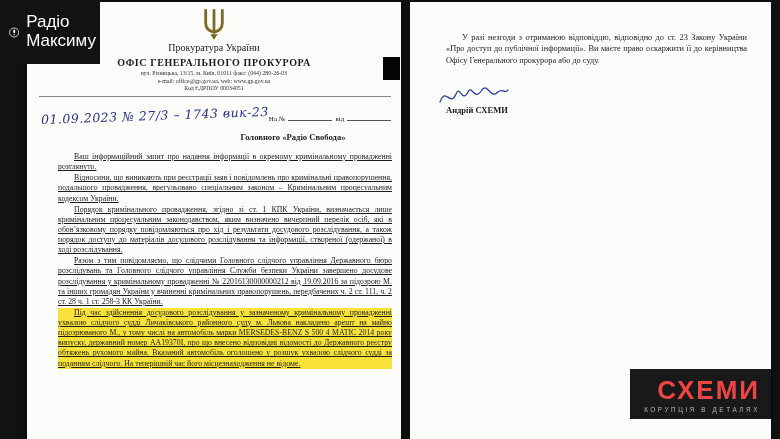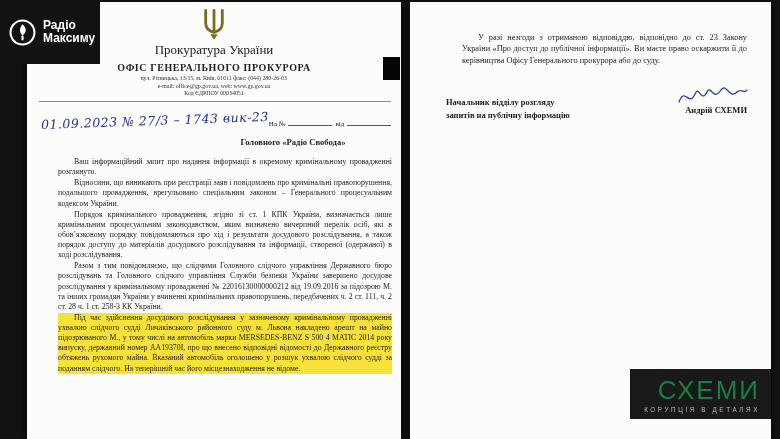--- a/index.html
+++ b/index.html
@@ -16,21 +16,21 @@
     background:#fcfcfa;
     box-shadow:0 0 8px rgba(0,0,0,.7);
     box-sizing:border-box;
   }
   #pageLeft  { left:27px;  top:2px; width:374px; height:437px; }
   #pageRight { left:410px; top:2px; width:361px; height:437px; }
 
   
   .lp-header { text-align:center; padding-top:5px; }
   .trident { display:block; margin:0 auto; }
-  .org-small { font-size:13px; margin-top:1px; }
+  .org-small { font-size:10px; margin-top:1px; }
   .org-main  { font-size:10px; font-weight:bold; letter-spacing:.6px; margin-top:4px; }
   .addr { font-size:5.9px; line-height:1.28; color:#333; margin-top:2px; }
   .header-rule { border:none; border-top:1px solid #888; margin:3px 10px 0 12px; }
 
   .ref-row {
     display:flex; justify-content:space-between; align-items:flex-end;
     padding:4px 12px 0 14px; height:22px;
   }
   .handwritten {
     font-family:"DejaVu Serif", serif;
@@ -49,57 +49,57 @@
   .addressee {
     margin:8px 14px 0 178px;
     width:176px;
     text-align:center;
     font-weight:bold;
     font-size:8.6px;
     line-height:1.45;
   }
 
   .lp-body { padding:9px 9px 0 31px; font-size:7.8px; line-height:1.3; text-align:justify; }
-  .lp-body p { margin:0 0 1px 0; text-indent:16px; }
+  .lp-body p { margin:0 0 1px 0; text-indent:16px;text-decoration:underline; }
   .hl { background:#f8e23a; }
 
   
-  .rp-body { padding:30px 24px 0 36px; font-size:8.3px; line-height:1.38; text-align:justify;margin-left:16px; }
+  .rp-body { padding:30px 24px 0 36px; font-size:8.3px; line-height:1.38; text-align:justify; }
   .rp-body p { margin:0; text-indent:16px; }
   .signer-row {
     display:flex; justify-content:space-between; align-items:flex-start;
     padding:30px 24px 0 36px;
     font-weight:bold; font-size:8.5px; line-height:1.45;
   }
   .signer-name { position:relative; margin-top:8px; white-space:nowrap; }
   .signature-svg { position:absolute; top:-22px; right:-2px; }
 
   
   .rs-logo {
     position:absolute; left:0; top:0;
     width:100px; height:64px;
     background:#121212;
     display:flex; align-items:center; gap:7px;
     padding:6px 4px 6px 9px; box-sizing:border-box;
   }
   .rs-text {
     color:#ffffff;
     font-family:"Liberation Sans", sans-serif;
-    font-size:12px; line-height:1.1; font-weight:700;
+    font-size:17px; line-height:1.1; font-weight:400;
   }
   .skhemy {
     position:absolute; right:8px; bottom:20px;
     background:rgba(8,8,8,.93);
     padding:8px 12px 6px 14px;
     text-align:right;
   }
   .skhemy-title {
-    color:#15803d;
+    color:#ef4444;
     font-family:"Liberation Sans", sans-serif;
-    font-weight:normal;
+    font-weight:bold;
     font-size:26px; line-height:1; letter-spacing:2px;
   }
   .skhemy-sub {
     color:#b9b9b9;
     font-family:"Liberation Sans", sans-serif;
     font-size:6.3px; letter-spacing:2.6px; margin-top:3px;
   }
 </style>
 </head>
 <body>
@@ -133,38 +133,34 @@
       <span>На №</span><span class="blank"></span><span>від</span><span class="blank"></span>
     </span>
   </div>
 
   <div class="addressee">
     <div>Головного «Радіо Свобода»</div>
   </div>
 
   <div class="lp-body">
     <p>Ваш інформаційний запит про надання інформації в окремому кримінальному провадженні розглянуто.</p>
-    <p>Відносини, що виникають при реєстрації заяв і повідомлень про кримінальні правопорушення, подальшого провадження, врегульовано спеціальним законом – Генерального процесуальним кодексом України.</p>
+    <p>Відносини, що виникають при реєстрації заяв і повідомлень про кримінальні правопорушення, подальшого провадження, врегульовано спеціальним законом – Кримінальним процесуальним кодексом України.</p>
     <p>Порядок кримінального провадження, згідно зі ст. 1 КПК України, визначається лише кримінальним процесуальним законодавством, яким визначено вичерпний перелік осіб, які в обов’язковому порядку повідомляються про хід і результати досудового розслідування, а також порядок доступу до матеріалів досудового розслідування та інформації, створеної (одержаної) в ході розслідування.</p>
     <p>Разом з тим повідомляємо, що слідчими Головного слідчого управління Державного бюро розслідувань та Головного слідчого управління Служби безпеки України завершено досудове розслідування у кримінальному провадженні № 22016130000000212 від 19.09.2016 за підозрою М. та інших громадян України у вчиненні кримінальних правопорушень, передбачених ч. 2 ст. 111, ч. 2 ст. 28 ч. 1 ст. 258-3 КК України.</p>
     <p class="hl">Під час здійснення досудового розслідування у зазначеному кримінальному провадженні ухвалою слідчого судді Личаківського районного суду м. Львова накладено арешт на майно підозрюваного М., у тому числі на автомобіль марки MERSEDES-BENZ S 500 4 MATIC 2014 року випуску, державний номер АА19370І, про що внесено відповідні відомості до Державного реєстру обтяжень рухомого майна. Вказаний автомобіль оголошено у розшук ухвалою слідчого судді за поданням слідчого. На теперішній час його місцезнаходження не відоме.</p>
   </div>
 </div>
 
 <div class="page" id="pageRight">
 
   <div class="rp-body">
     <p>У разі незгоди з отриманою відповіддю, відповідно до ст. 23 Закону України «Про доступ до публічної інформації». Ви маєте право оскаржити її до керівництва Офісу Генерального прокурора або до суду.</p>
   </div>
 
   <div class="signer-row">
-    <div>
-      <div>Начальник відділу розгляду</div>
-      <div>запитів на публічну інформацію</div>
-    </div>
     <div class="signer-name">
       <svg class="signature-svg" width="74" height="28" viewBox="0 0 74 28">
         <path d="M4 20 C10 4 14 26 20 12 C24 2 26 22 32 10 C36 2 38 20 46 8 C52 0 54 18 62 10 C66 6 70 12 72 8" fill="none" stroke="#2b3e9e" stroke-width="1.3" stroke-linecap="round"></path>
       </svg>
       <span>Андрій СХЕМИ</span>
     </div>
   </div>
 </div>
 
 <div class="rs-logo">

